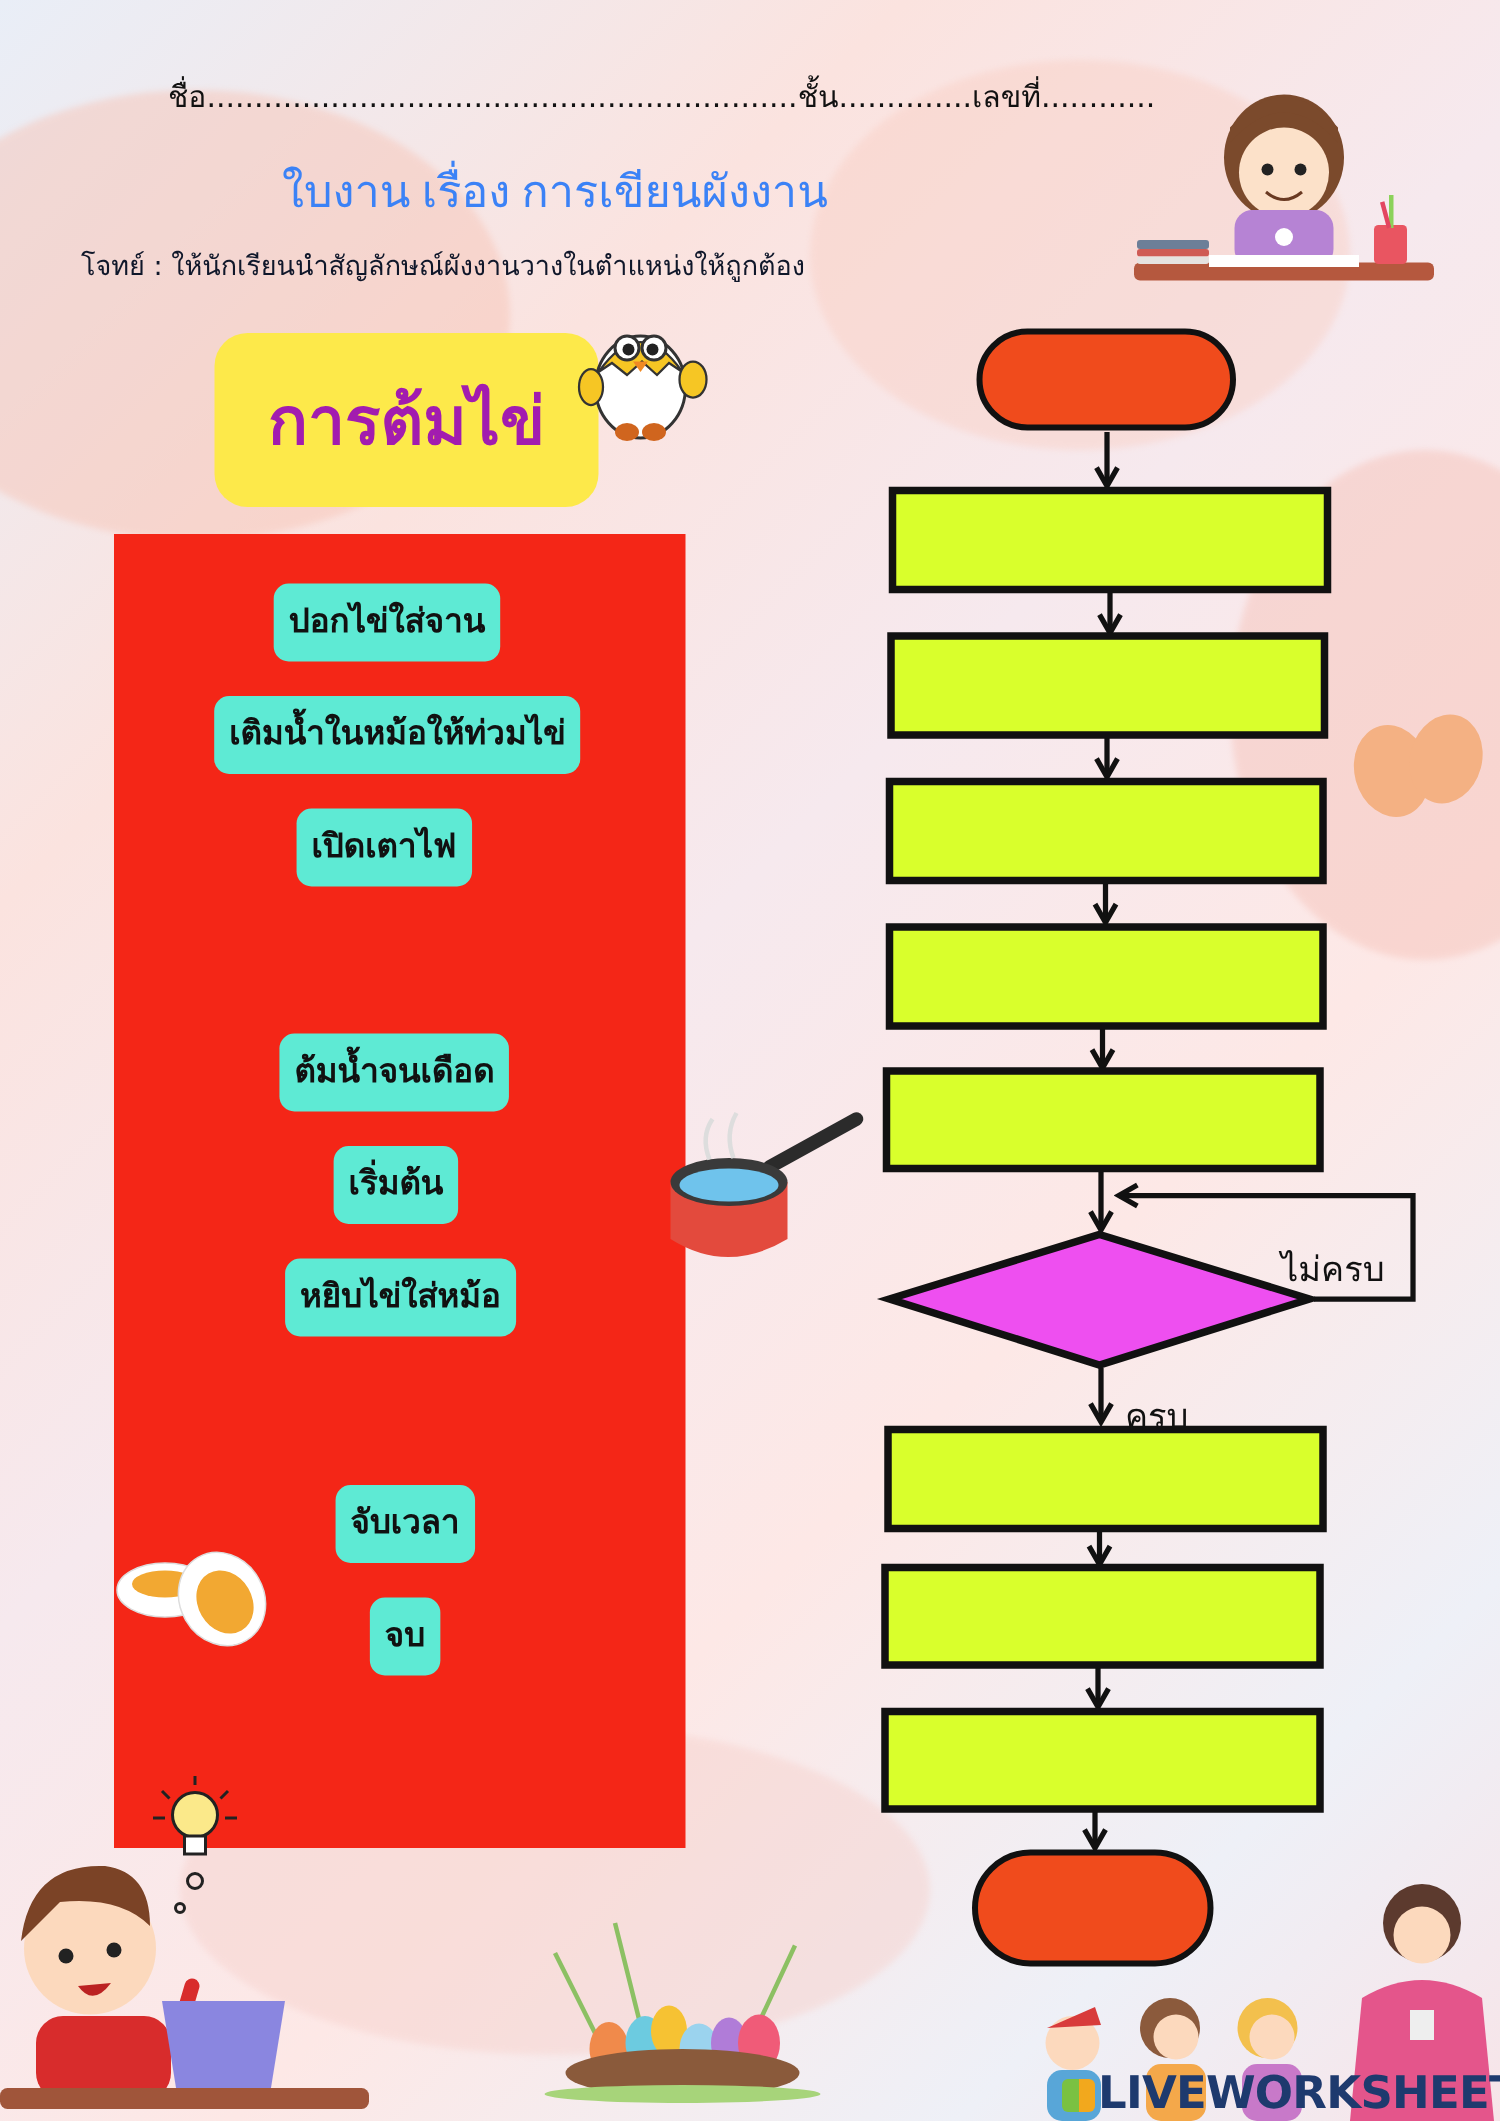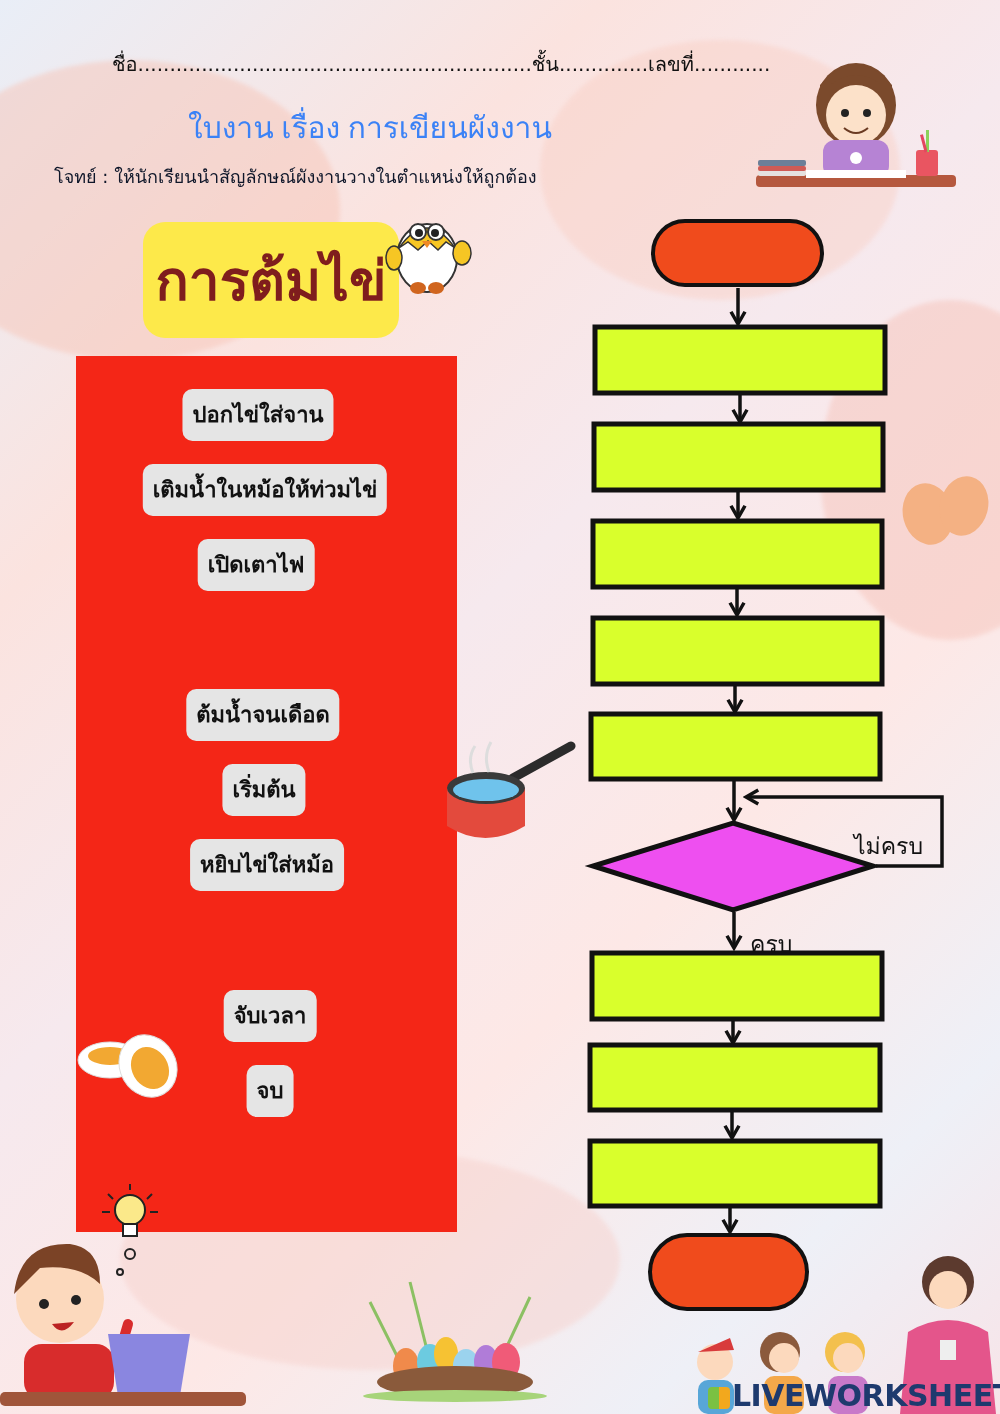--- a/index.html
+++ b/index.html
@@ -12,27 +12,27 @@
   .abs { position: absolute; }
 
   .header-line { left: 112px; top: 48px; font-size: 20px; color: #111; white-space: nowrap; }
   .title { left: 188px; top: 104px; font-size: 30px; color: #3b82f6; white-space: nowrap; font-family: Liberation Serif, serif; }
   .instruction { left: 54px; top: 162px; font-size: 18px; color: #0f172a; white-space: nowrap; }
 
   .topic-box {
     left: 143px; top: 222px; width: 256px; height: 116px; background: #fde94a;
     border-radius: 22px; display: flex; align-items: center; justify-content: center;
   }
-  .topic-box span { font-size: 55px; font-weight: bold; color: #7f1d1d; font-family: Liberation Serif, serif; }
+  .topic-box span { font-size: 44px; font-weight: bold; color: #a21caf; font-family: Liberation Serif, serif; }
 
   .answer-panel {
     left: 76px; top: 356px; width: 381px; height: 876px; background: #f42617;
   }
   .chip {
-    position: absolute; background: #e5e5e5; border-radius: 10px;
+    position: absolute; background: #5eead4; border-radius: 10px;
     font-size: 22px; font-weight: bold; color: #111; padding: 0 10px;
     height: 52px; line-height: 52px; transform: translateX(-50%); white-space: nowrap;
   }
 
   .flow { left: 0; top: 0; width: 1000px; height: 1414px; pointer-events: none; }
   .flow .target { pointer-events: auto; }
   .branch-label { font-size: 23px; color: #111; }
 
   .logo {
     left: 708px; top: 1378px; font-size: 30px; font-weight: bold; color: #1e3a6e;

